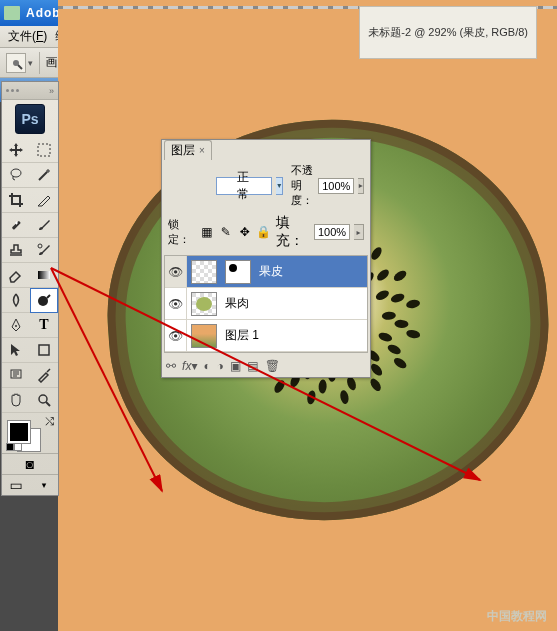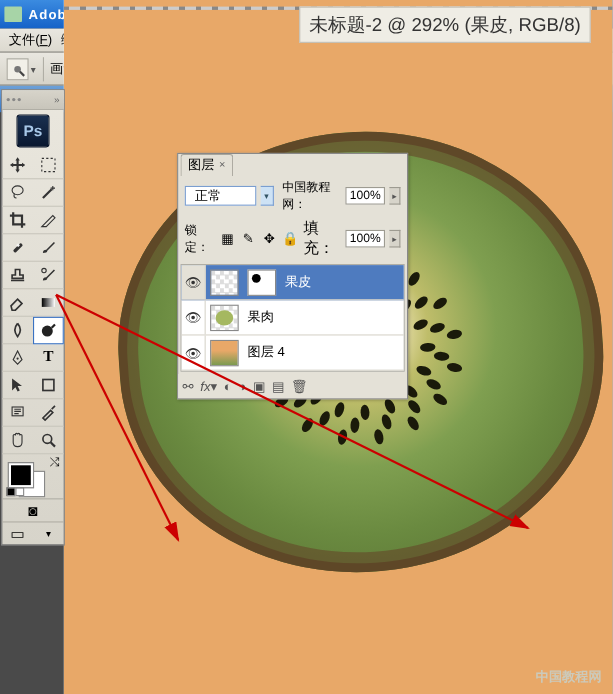--- a/index.html
+++ b/index.html
@@ -47,32 +47,32 @@
 .mode-row { display:flex; border-top: 1px solid #b0aea5; }
 .mode-row .m { flex:1; height:20px; display:flex; align-items:center; justify-content:center; font-size:14px; }
 
 .canvas-area { position: absolute; top: 0px; left: 58px; right: 0; bottom: 0; background: #fff; overflow: hidden; }
 .canvas-bg { position:absolute; inset:0; background: #e8a868; }
 .canvas-grid { position:absolute; top:6px; left:0; right:0; height:3px; background: repeating-linear-gradient(90deg,#888 0,#888 5px,#ccc 5px,#ccc 15px); }
 .kiwi { position: absolute; top: 120px; left: 50px; width: 440px; height: 400px; border-radius: 50%/48%; background: radial-gradient(ellipse at 50% 45%, #f0e8c0 0%, #e5dda8 12%, #bfbd6a 20%, #7f9f50 40%, #6a8a40 60%, #5c7635 80%, #4a5c28 100%); transform: rotate(-4deg); }
 .kiwi::after { content:""; position:absolute; inset:0; border-radius:inherit; box-shadow: inset 0 0 0 18px rgba(100,70,40,.6), inset 0 0 0 8px rgba(80,50,30,.7); }
 .kiwi .seeds { position:absolute; inset:25%; }
 .kiwi .seeds span { position:absolute; width:8px; height:14px; background:#1a1a0a; border-radius:50%; }
-.doc-label { position:absolute; top:6px; right:20px; background:#efede5; padding:4px 8px; border:1px solid #c0bdb3; color:#333; font-size:17px; }
+.doc-label { position:absolute; top:6px; right:20px; background:#efede5; padding:18px 8px; border:1px solid #c0bdb3; color:#333; font-size:11px; }
 .watermark { position:absolute; bottom:6px; right:10px; color: rgba(180,230,255,0.55); font-size: 20px; font-weight: bold; text-align: right; line-height: 1.2; }
 .watermark .sm { font-size: 11px; color: rgba(180,230,255,0.75); display:block; }
 
 .arrows { position:absolute; inset:0; z-index: 5; pointer-events:none; }
 
 .layers-panel { position: absolute; top: 139px; left: 161px; width: 210px; background: #e4e1d7; border: 1px solid #888; z-index: 4; box-shadow: 1px 1px 3px rgba(0,0,0,.3); }
 .lp-tabs { height: 20px; display: flex; align-items: end; padding-left: 2px; }
 .lp-tab { background: #e4e1d7; border: 1px solid #a8a69d; border-bottom: none; padding: 1px 6px; display: flex; align-items: center; gap: 4px; border-radius: 3px 3px 0 0; }
 .lp-tab .x { font-size: 10px; color: #666; cursor: pointer; }
 .lp-row { display: flex; align-items: center; padding: 3px 6px; gap: 4px; }
-.lp-select { background:#fff; border:1px solid #7a9ed0; height:18px; width:76px; display:flex; align-items:center; padding:0 8px; }
+.lp-select { background:#fff; border:1px solid #7a9ed0; height:18px; width:76px; display:flex; align-items:center; padding:0 20px;margin-left:48px; }
 .lp-dropbtn { width:14px; height:18px; background:#cde2f5; border:1px solid #7a9ed0; border-left:none; display:flex; align-items:center; justify-content:center; font-size:8px; color:#356; }
 .lp-field { background:#fff; border:1px solid #9d9b91; height:16px; width:38px; padding:0 3px; display:flex; align-items:center; font-size:11px; }
 .lp-arrow { width:12px; height:16px; background:#d7d4ca; border:1px solid #9d9b91; border-left:none; display:flex; align-items:center; justify-content:center; font-size:8px; color:#555; }
 .lp-lockicons { display:flex; gap:3px; }
 .lp-lockicons span { display:flex; width:16px; height:14px; align-items:center; justify-content:center; }
 .lp-layers { background:#fff; border:1px solid #b0aea5; margin:2px; }
 .layer-row { display:flex; align-items:center; height:32px; border-bottom:1px solid #d7d4ca; }
 .layer-row.sel { background:#4e7bbf; color:#fff; }
 .layer-eye { width:22px; display:flex; align-items:center; justify-content:center; border-right:1px solid #d7d4ca; height:100%; color:#333; }
 .layer-row.sel .layer-eye { color:#333; background:#e4e1d7; }
@@ -380,21 +380,21 @@
 <div class="layers-panel">
   <div class="lp-tabs">
     <div class="lp-tab">
       <span>图层</span>
       <span class="x">×</span>
     </div>
   </div>
   <div class="lp-row">
     <div class="lp-select">正常</div>
     <div class="lp-dropbtn">▾</div>
-    <span style="margin-left:4px;font-size:11px;">中国教程网：</span>
+    <span style="margin-left:4px;font-size:11px;">不透明度：</span>
     <div class="lp-field">100%</div>
     <div class="lp-arrow">▸</div>
   </div>
   <div class="lp-row">
     <span style="font-size:11px;">锁定：</span>
     <div class="lp-lockicons">
       <span>▦</span>
       <span>✎</span>
       <span>✥</span>
       <span>🔒</span>
@@ -411,21 +411,21 @@
         <div class="nm">果皮</div>
       </div>
       <div class="layer-row">
         <div class="layer-eye">👁</div>
         <div class="layer-thumb flesh"></div>
         <div class="nm">果肉</div>
       </div>
       <div class="layer-row">
         <div class="layer-eye">👁</div>
         <div class="layer-thumb bgimg"></div>
-        <div class="nm">图层 4</div>
+        <div class="nm">图层 1</div>
       </div>
     </div>
   <div class="lp-bottom">
     <span>⚯</span>
     <span><i>fx</i>▾</span>
     <span>◐</span>
     <span>◑</span>
     <span>▣</span>
     <span>▤</span>
     <span>🗑</span>

